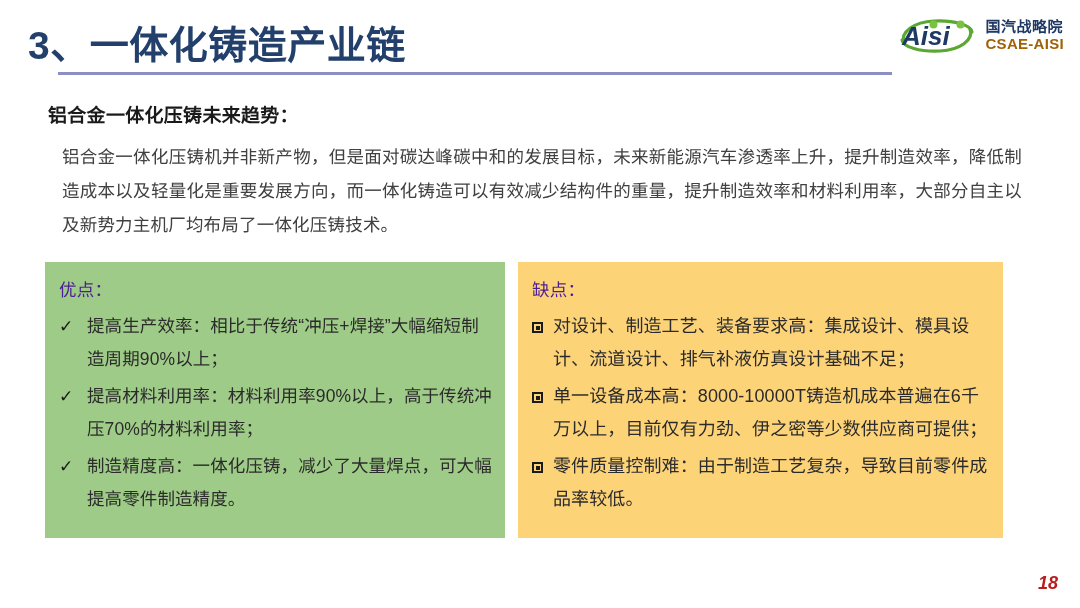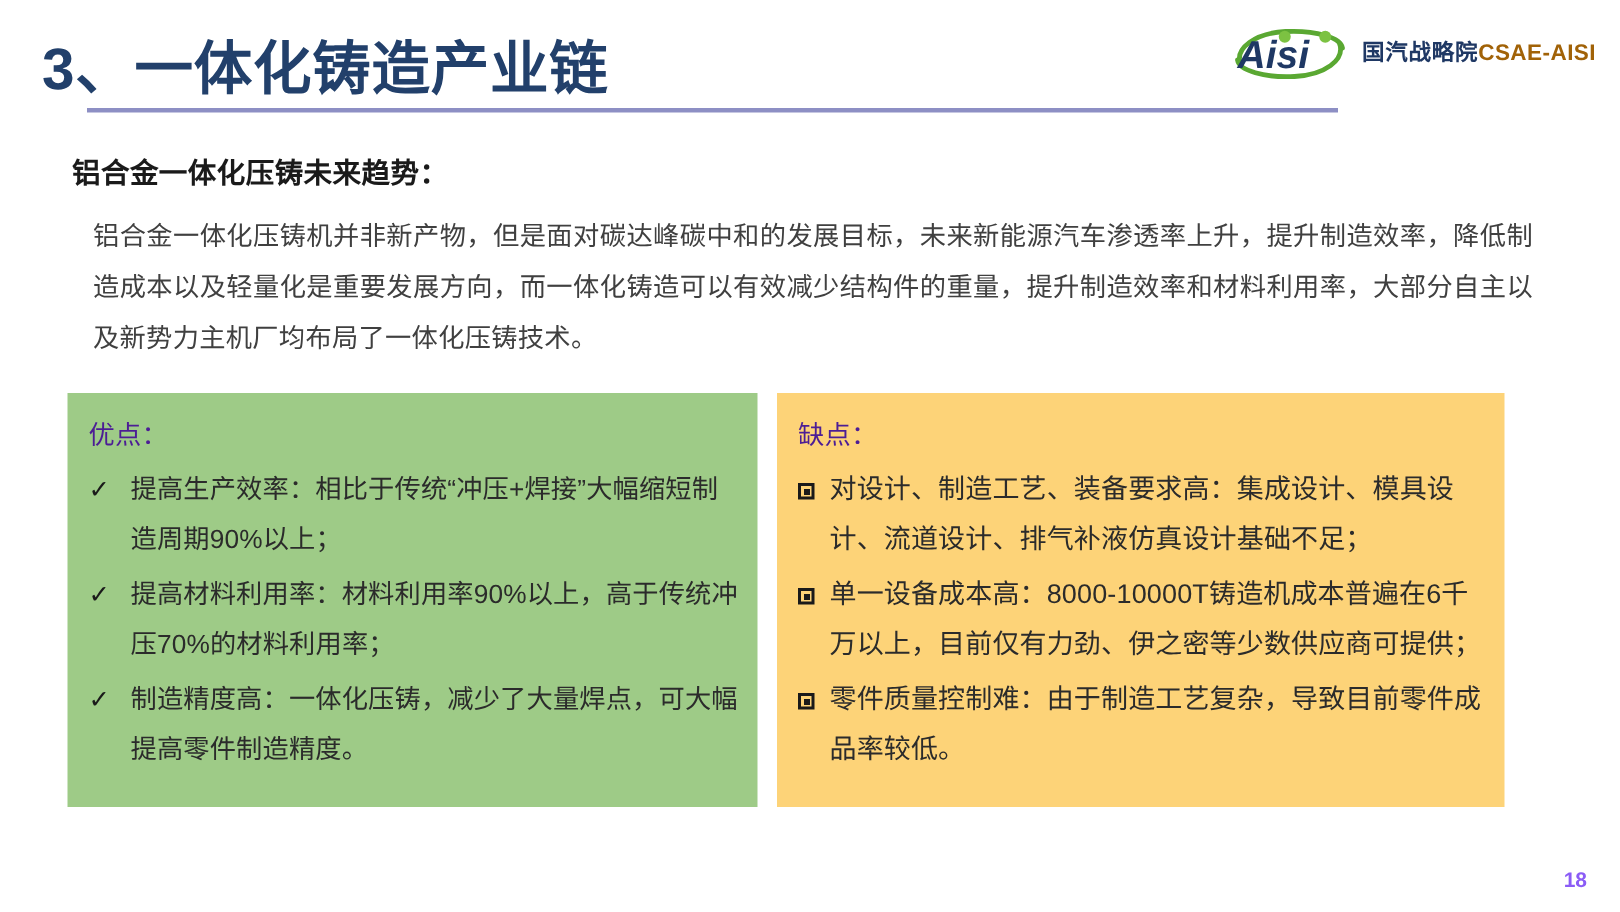--- a/index.html
+++ b/index.html
@@ -51,21 +51,21 @@
   }
   .logo-mark {
     position: relative;
     width: 78px;
     height: 40px;
   }
   .logo-mark svg { display: block; }
 
   .logo-text {
     display: flex;
-    flex-direction: row;
+    flex-direction: column;
     justify-content: center;
     line-height: 1.12;
   }
   .logo-cn {
     font-size: 15px;
     font-weight: bold;
     color: #1f3864;
     letter-spacing: 0.5px;
   }
   .logo-en {
@@ -167,23 +167,24 @@
     left: 1.5px; top: 1.5px;
     width: 4px; height: 4px;
     background: #1a1a1a;
   }
 
   
   .page-number {
     position: absolute;
     right: 22px;
     bottom: 14px;
-    font-size: 14px;
-    font-weight: bold;
-    color: #8b5cf6;
+    font-size: 18px;
+    font-weight: bold;
+    color: #b91c1c;
+    font-style: italic;
   }
 </style>
 </head>
 <body>
 
 <div class="slide">
 
   <div class="slide-title">3、一体化铸造产业链</div>
 
   <div class="title-rule"></div>

